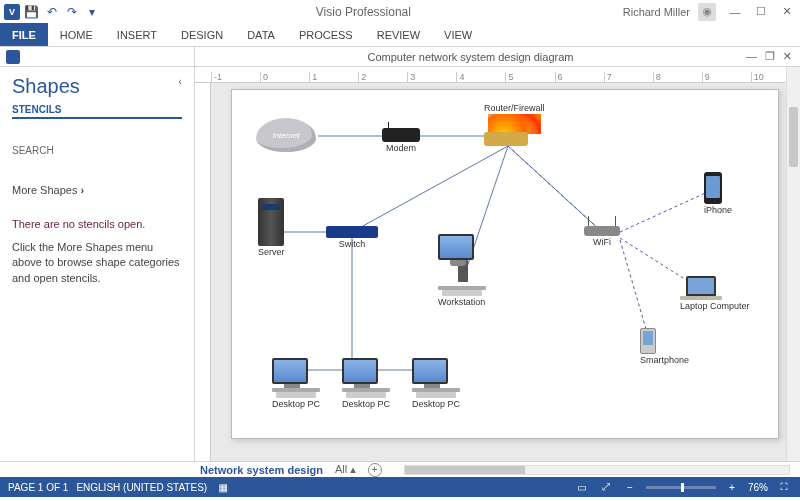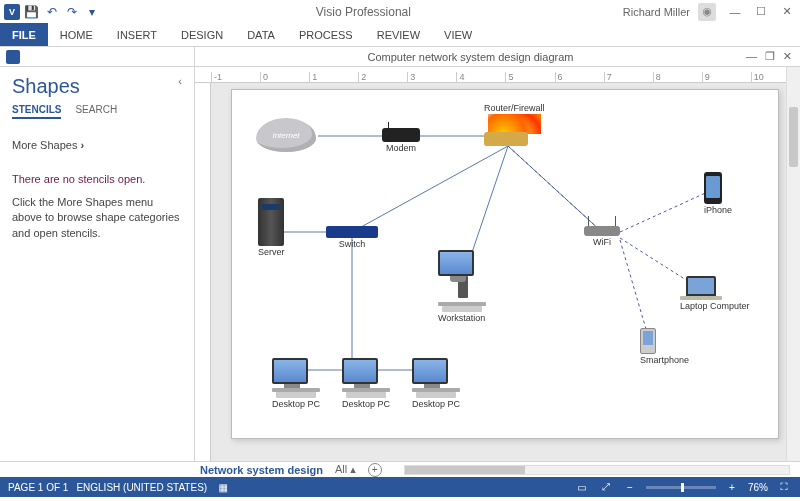--- a/index.html
+++ b/index.html
@@ -26,21 +26,21 @@
 .doctitle .left { width: 195px; border-right: 1px solid #d4d4d4; height: 100%; display:flex; align-items:center; padding-left:6px; }
 .doctitle .left .vicon2 { width:14px; height:14px; background:#2b579a; border-radius:2px; }
 .doctitle .mid { flex:1; text-align:center; color:#555; font-size:11px; }
 .doctitle .right { display:flex; gap:8px; padding-right:8px; color:#666; }
 
 
 .main { display: flex; height: 394px; }
 .shapes { width: 195px; border-right: 1px solid #d4d4d4; padding: 8px 12px; }
 .shapes h1 { color: #2b579a; font-size: 20px; font-weight: 400; margin-bottom: 6px; }
 .shapes .collapse { float: right; color: #666; font-size: 11px; }
-.shapes .subtabs { display: flex; gap: 14px; font-size: 10px; color: #666; margin-bottom: 20px; }
+.shapes .subtabs { display: flex; gap: 26px; font-size: 10px; color: #666; margin-bottom: 28px; flex-direction: column; }
 .shapes .subtabs .active { color: #2b579a; border-bottom: 2px solid #2b579a; padding-bottom: 2px; font-weight:600; }
 .shapes .more { color: #444; font-size: 11px; margin: 8px 0 22px; cursor: pointer; }
 .shapes .more::after { content: " ›"; font-weight: bold; }
 .shapes .hdr { font-weight: 600; font-size: 11px; color: #333; margin-bottom: 6px; }
 .shapes .msg { font-size: 11px; color: #6a1a4a; margin-bottom: 10px; }
 .shapes .hint { font-size: 11px; color: #444; line-height: 1.4; }
 
 .canvaswrap { flex: 1; position: relative; background: #f4f4f4; display:flex; flex-direction:column; }
 .ruler-h { height: 16px; background: #fff; border-bottom: 1px solid #ccc; display:flex; font-size:9px; color:#888; align-items:flex-end; padding-left:16px; }
 .ruler-h span { flex:1; border-left:1px solid #ccc; padding-left:2px; height:10px; }
@@ -206,21 +206,21 @@
             </div>
         </div>
         <div class="node" style="left:26px; top:108px;">
           <div class="server"></div>
           <div class="lbl">Server</div>
         </div>
         <div class="node" style="left:94px; top:136px;">
           <div class="switch"></div>
           <div class="lbl">Switch</div>
         </div>
-        <div class="node" style="left:206px; top:160px;">
+        <div class="node" style="left:206px; top:144px;">
           <div class="monitor"></div><span class="wstower"></span>
           <div class="pcbase"></div>
           <div class="lbl">Workstation</div>
         </div>
         <div class="node" style="left:352px; top:136px;">
           <div class="wifi"></div>
           <div class="lbl">WiFi</div>
         </div>
         <div class="node" style="left:472px; top:82px;">
           <div class="phone"></div>

